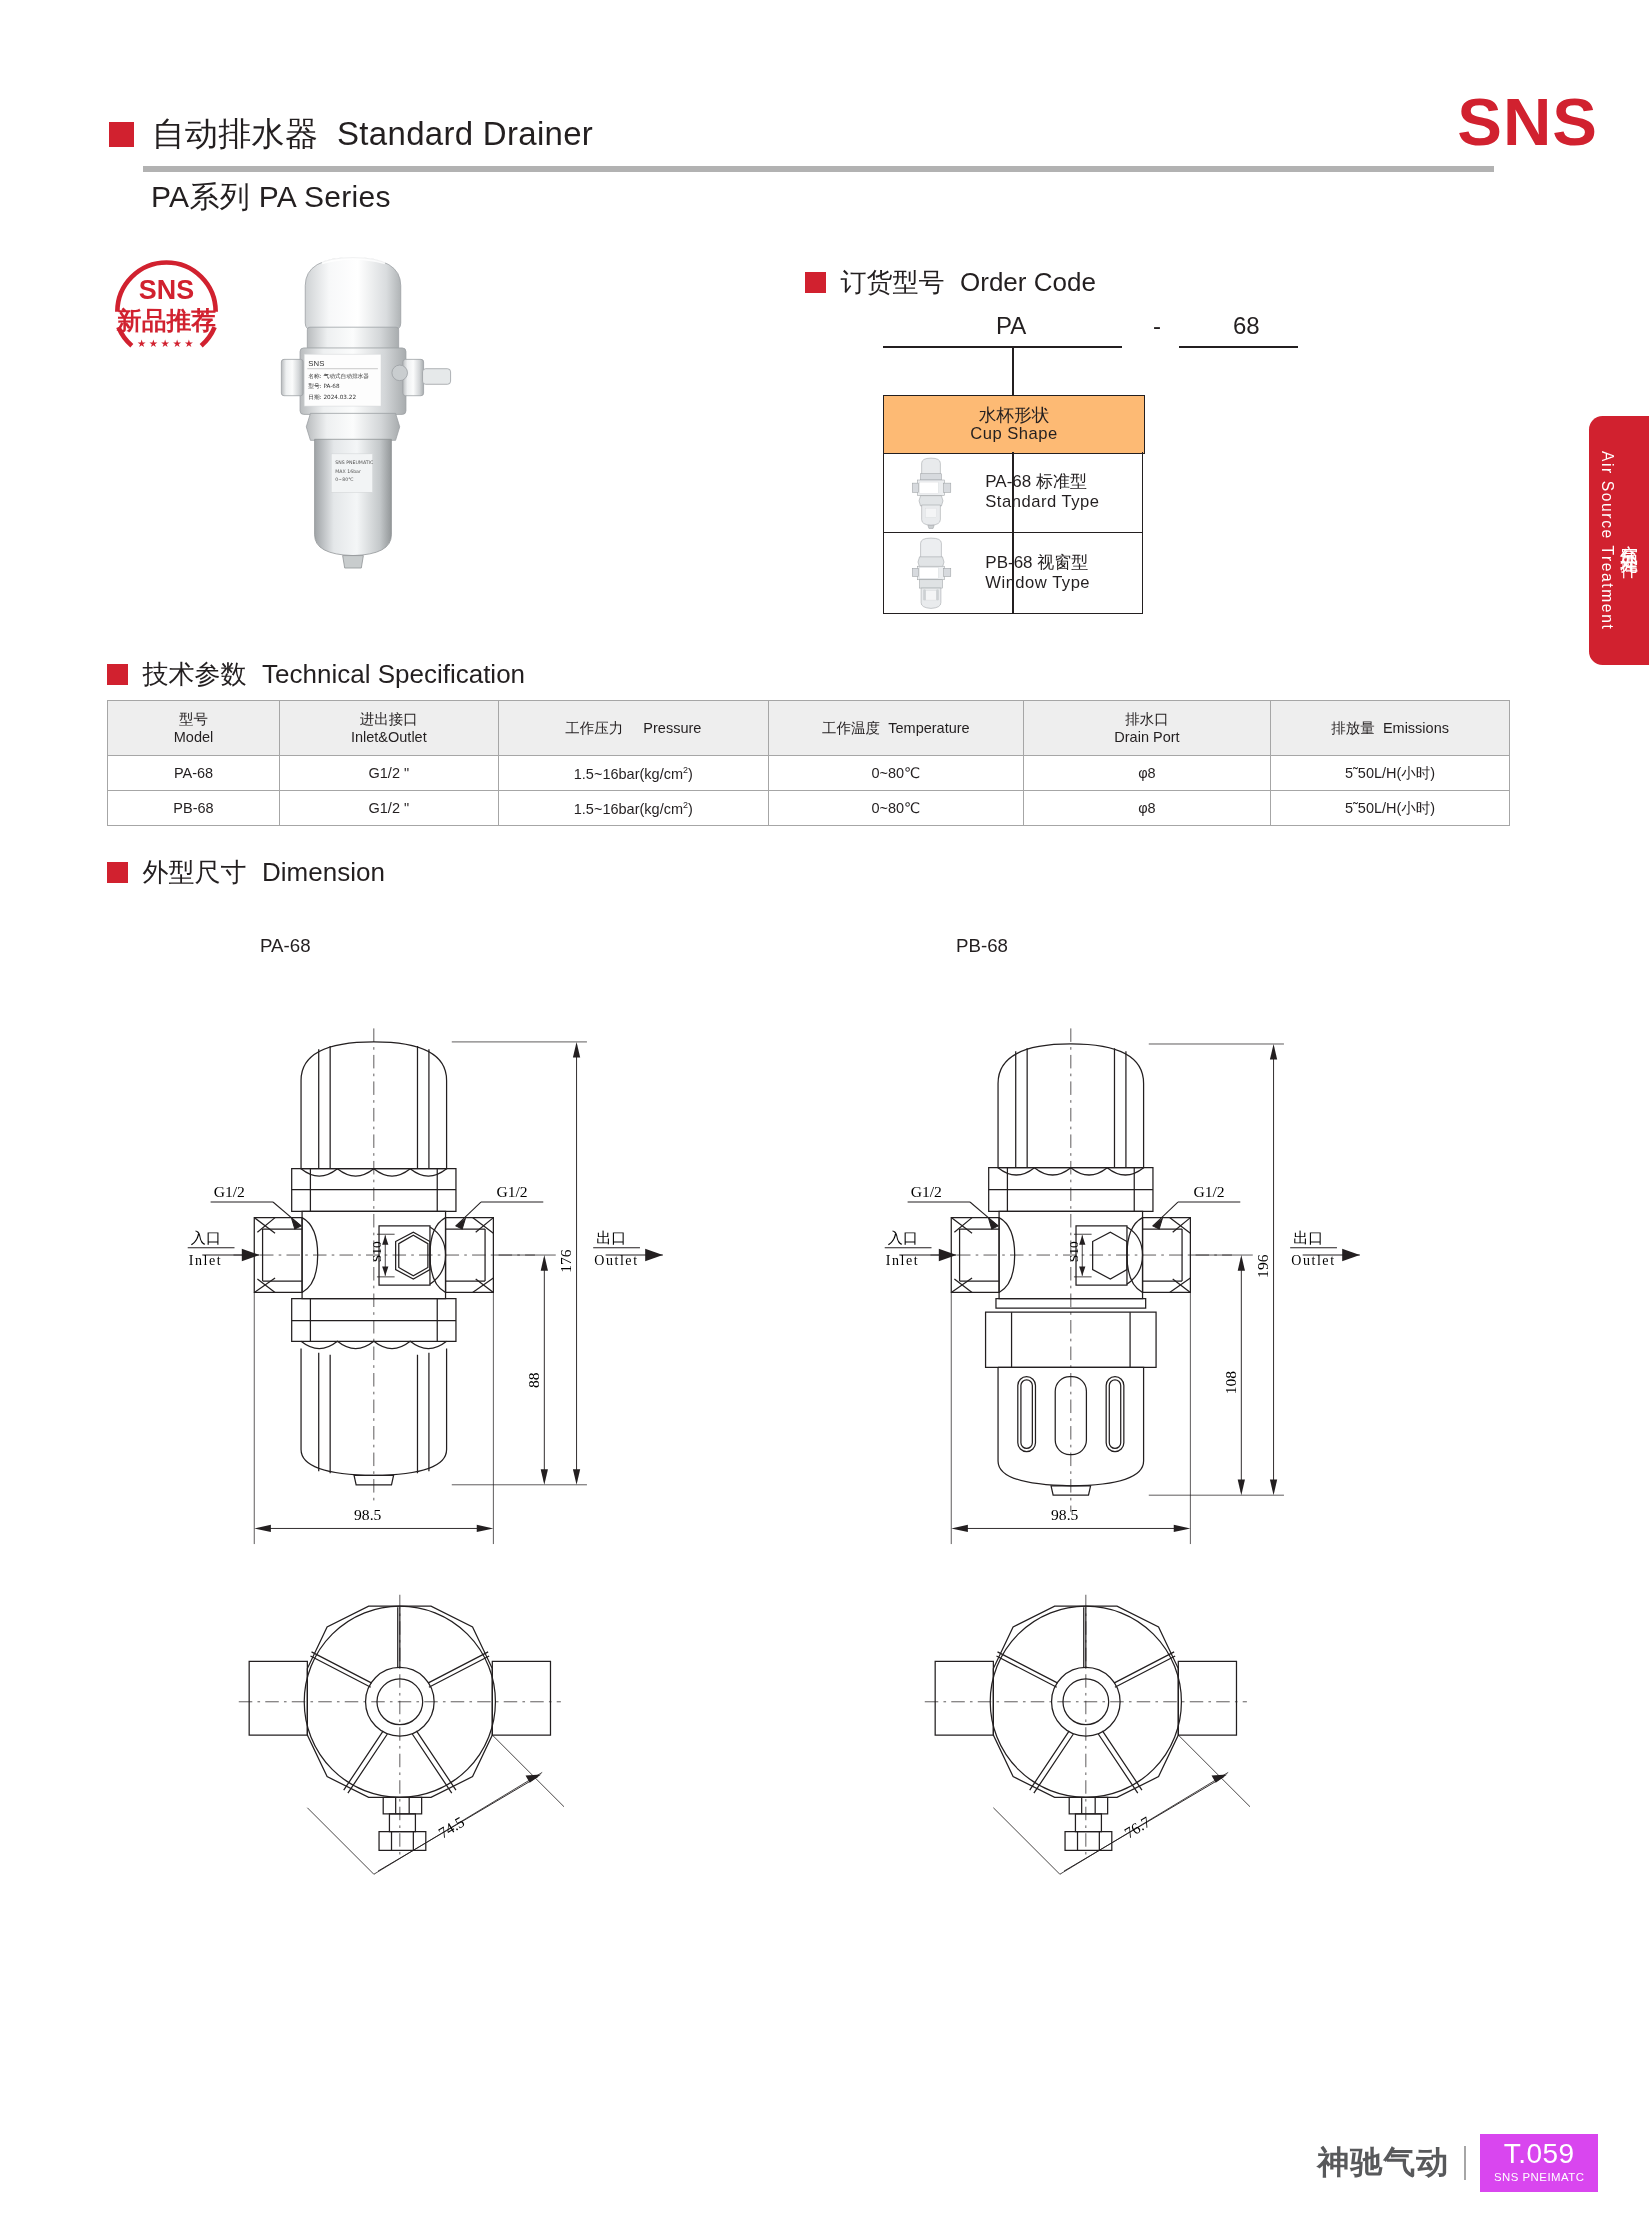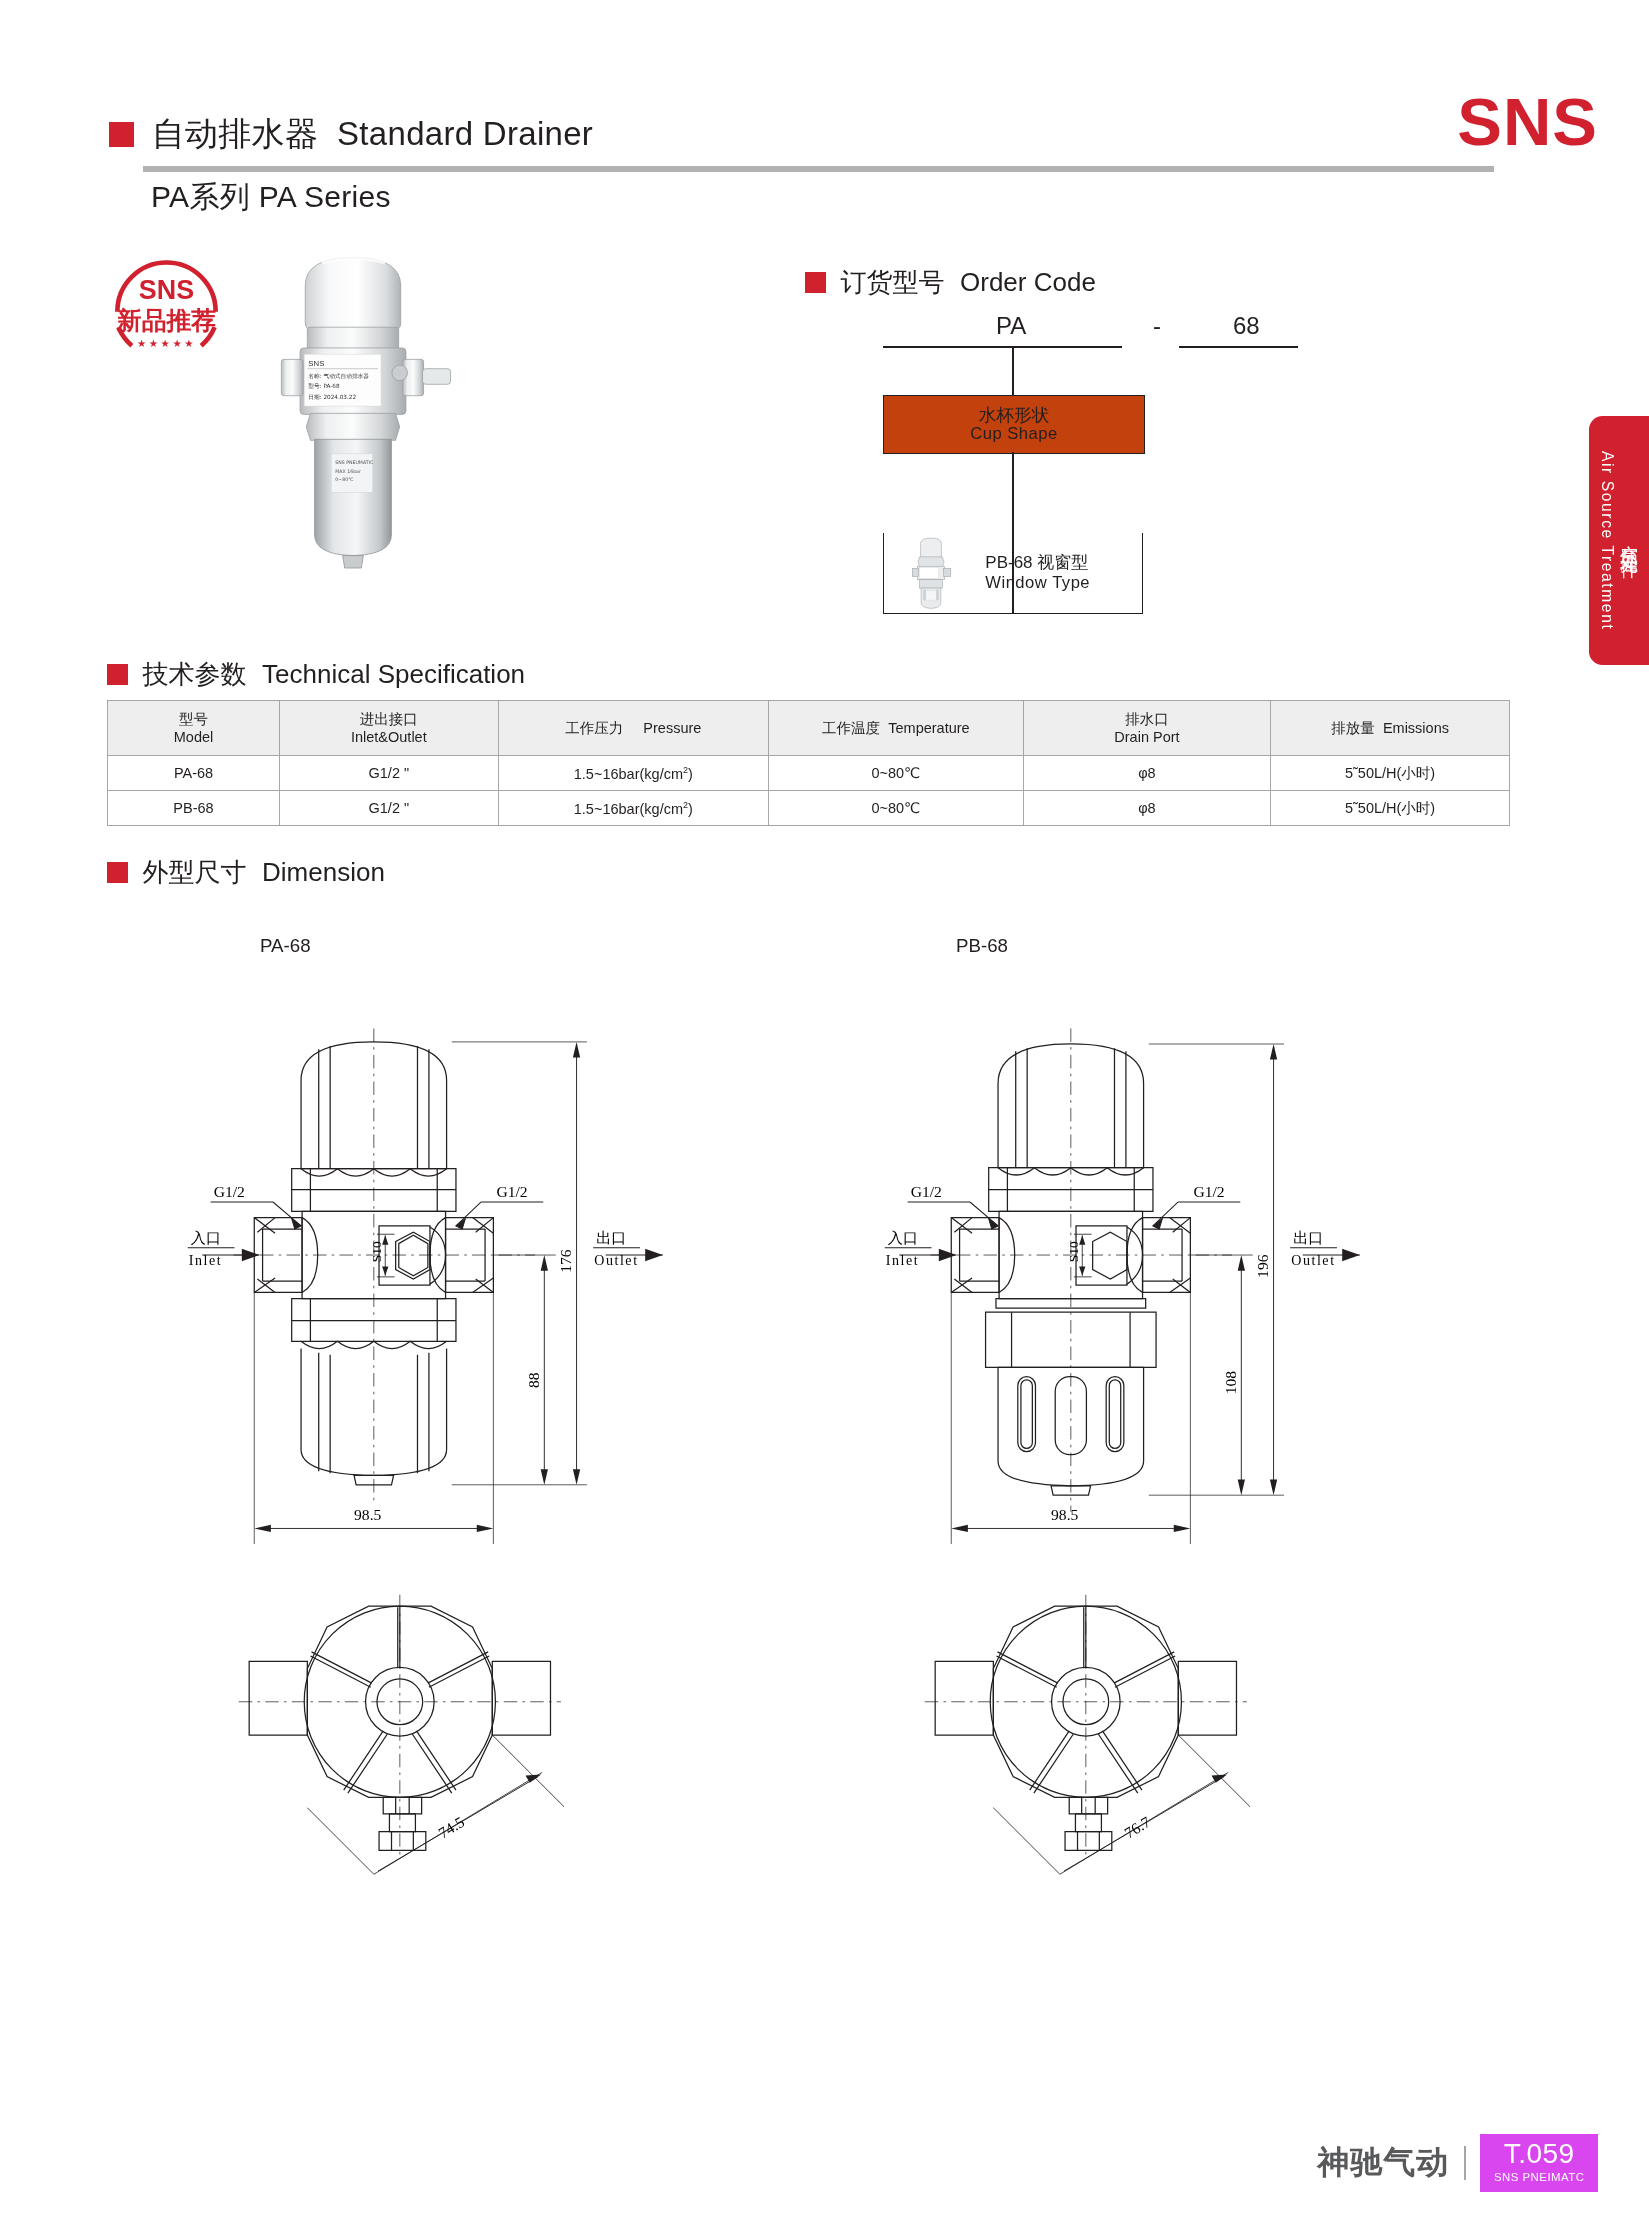--- a/index.html
+++ b/index.html
@@ -36,21 +36,21 @@
   #seal svg{display:block;}
   #photo{left:244px;top:244px;width:218px;height:374px;}
 
   
   #order-head{left:805px;top:265px;}
   #order-diagram{left:883px;top:312px;width:520px;height:301px;}
   .oc-code{font-size:24px;}
   .oc-line{background:#231f20;}
   #oc-box{
     position:absolute;left:0px;top:83px;width:260px;height:57px;border:1.6px solid #231f20;
-    display:flex;flex-direction:column;align-items:center;justify-content:center;background:#c2410c;
+    display:flex;flex-direction:column;align-items:center;justify-content:center;background:#fdba74;
   }
   #oc-box .cn{font-size:17.7px;line-height:1.05;}
   #oc-box .en{font-size:16.6px;line-height:1.15;letter-spacing:0.5px;}
   .oc-row{position:absolute;left:0;width:260px;height:81px;border-left:1.6px solid #231f20;border-right:1.6px solid #231f20;border-bottom:1.6px solid #231f20;box-sizing:border-box;display:flex;align-items:center;}
   .oc-row .thumb{width:94px;height:78px;display:flex;align-items:center;justify-content:center;}
   .oc-row .txt{flex:1;padding-left:7.3px;}
   .oc-row .txt .l1{font-size:17px;line-height:1.25;}
   .oc-row .txt .l2{font-size:16.6px;line-height:1.25;letter-spacing:0.5px;}
   .oc-vdiv{position:absolute;width:1.6px;background:#231f20;}
 
@@ -188,20 +188,40 @@
   <div class="abs oc-line" style="left:0px;top:34px;width:239px;height:2.1px;"></div>
   <div class="abs oc-line" style="left:296px;top:34px;width:119px;height:2.1px;"></div>
 
   <div class="abs oc-line" style="left:129px;top:34px;width:1.6px;height:49px;"></div>
 
   <div id="oc-box">
     <span class="cn">水杯形状</span>
     <span class="en">Cup Shape</span>
   </div>
 
+  <div class="oc-row" style="top:140px;">
+    <div class="thumb">
+      <svg width="50" height="73" viewBox="0 0 96 140">
+        <path d="M30 14 Q30 4 48 4 Q66 4 66 14 L66 36 L30 36 Z" fill="#e8eaec" stroke="#9b9fa2" stroke-width="1"></path>
+        <rect x="28" y="34" width="40" height="12" fill="#d7dade" stroke="#9b9fa2" stroke-width="1"></rect>
+        <rect x="22" y="46" width="52" height="30" fill="#eceef0" stroke="#9b9fa2" stroke-width="1"></rect>
+        <rect x="12" y="52" width="12" height="18" fill="#d7dade" stroke="#9b9fa2" stroke-width="1"></rect>
+        <rect x="72" y="52" width="14" height="18" fill="#d7dade" stroke="#9b9fa2" stroke-width="1"></rect>
+        <rect x="26" y="50" width="36" height="22" fill="#fff" stroke="#cfd2d4" stroke-width=".6"></rect>
+        <path d="M28 76 L68 76 L71 86 L68 96 L28 96 L25 86 Z" fill="#e1e4e6" stroke="#9b9fa2" stroke-width="1"></path>
+        <path d="M30 94 L66 94 L66 122 Q66 132 48 133 Q30 132 30 122 Z" fill="#e9ebed" stroke="#9b9fa2" stroke-width="1"></path>
+        <rect x="37" y="100" width="22" height="18" fill="#f4f5f6" stroke="#cfd2d4" stroke-width=".6"></rect>
+        <path d="M42 133 L54 133 L52 139 L44 139 Z" fill="#ccd0d2" stroke="#9b9fa2" stroke-width="1"></path>
+      </svg>
+    </div>
+    <div class="txt">
+      <div class="l1">PA-68  标准型</div>
+      <div class="l2">Standard  Type</div>
+    </div>
+  </div>
 
   <div class="oc-row" style="top:221px;">
     <div class="thumb">
       <svg width="50" height="73" viewBox="0 0 96 140">
         <path d="M28 12 Q28 2 48 2 Q68 2 68 12 L68 40 L28 40 Z" fill="#eceef0" stroke="#9b9fa2" stroke-width="1"></path>
         <path d="M26 38 L70 38 L73 48 L70 58 L26 58 L23 48 Z" fill="#e1e4e6" stroke="#9b9fa2" stroke-width="1"></path>
         <rect x="22" y="56" width="52" height="26" fill="#eceef0" stroke="#9b9fa2" stroke-width="1"></rect>
         <rect x="12" y="60" width="12" height="16" fill="#d7dade" stroke="#9b9fa2" stroke-width="1"></rect>
         <rect x="72" y="60" width="14" height="16" fill="#d7dade" stroke="#9b9fa2" stroke-width="1"></rect>
         <rect x="26" y="59" width="36" height="20" fill="#fff" stroke="#cfd2d4" stroke-width=".6"></rect>

